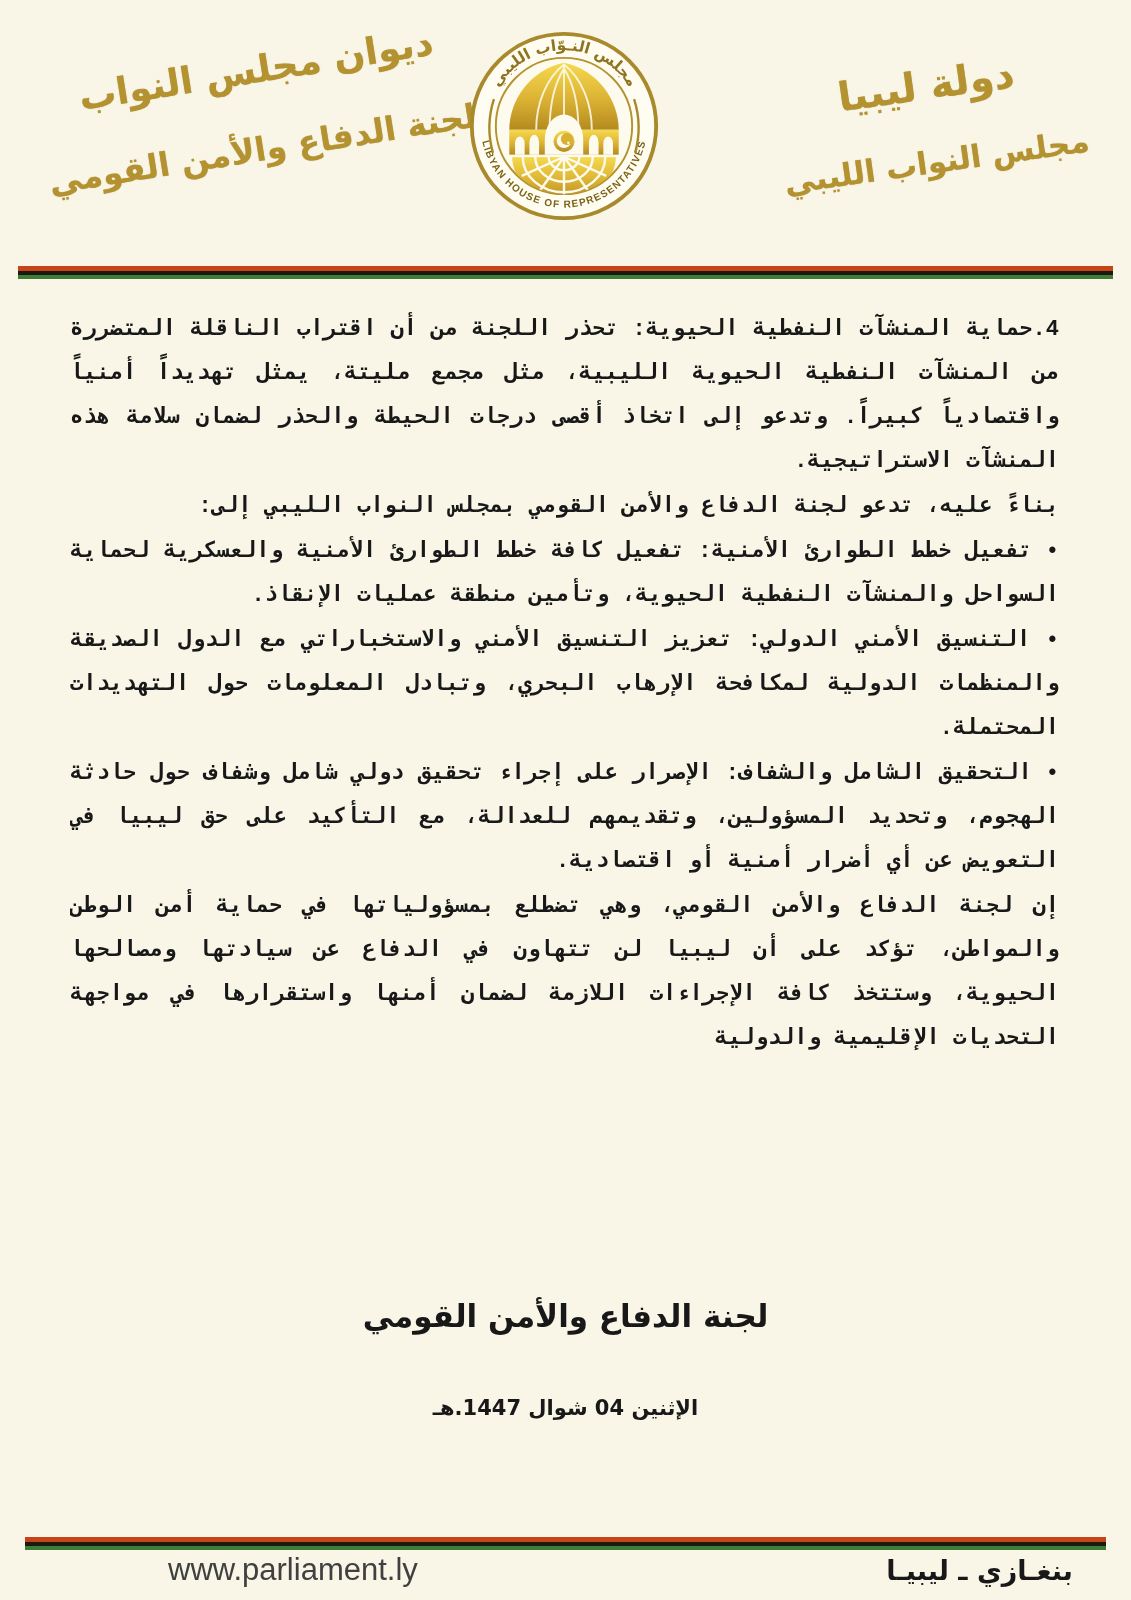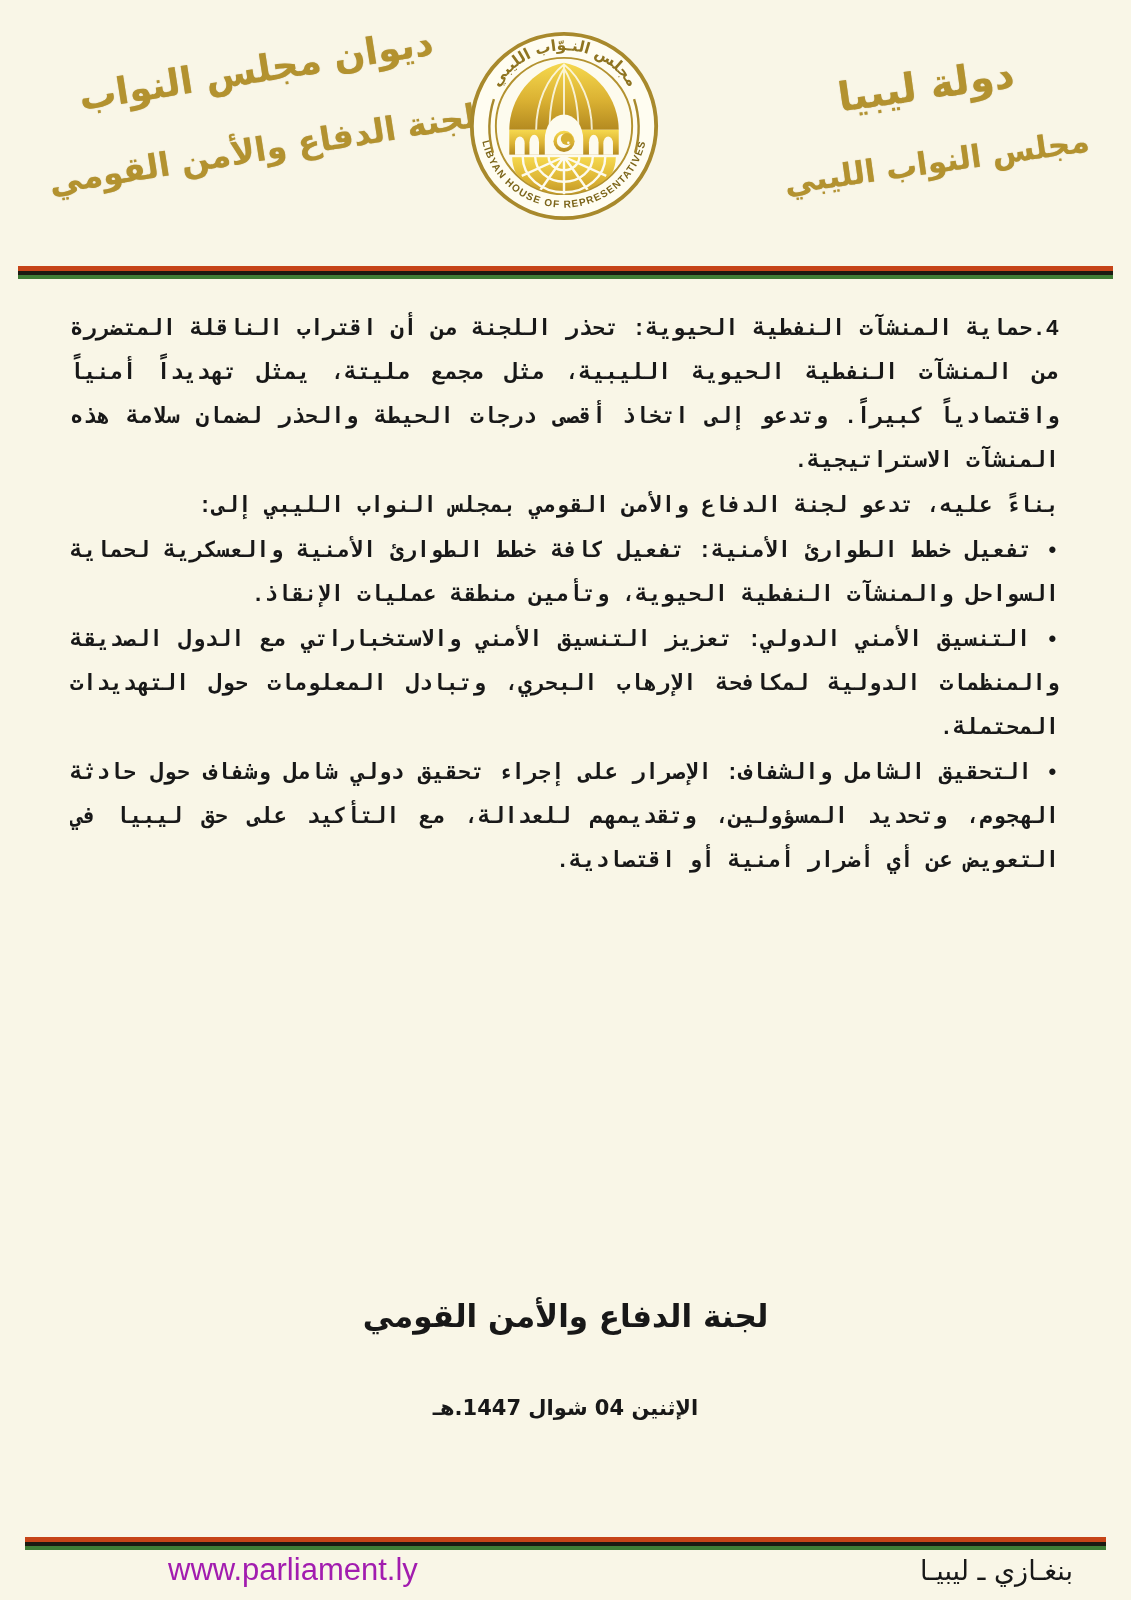--- a/index.html
+++ b/index.html
@@ -51,23 +51,23 @@
     text-align:justify;
   }
   .body-text .para{margin:0 0 1px 0;font-family:Liberation Mono, monospace;}
   
   .signature{position:absolute;top:1298px;left:0;width:100%;
     text-align:center;font-size:31px;font-weight:bold;}
   .issued{position:absolute;top:1390px;left:0;width:100%;
     text-align:center;font-size:21px;font-weight:bold;line-height:37px;}
   
   .footer-url{position:absolute;left:168px;top:1552px;direction:ltr;
-    font-family:"Liberation Sans",sans-serif;font-size:31px;color:#a21caf;}
+    font-family:"Liberation Sans",sans-serif;font-size:31px;color:#404040;}
   .footer-loc{position:absolute;right:58px;top:1555px;
-    font-size:27px;font-weight:normal;letter-spacing:1px;text-align:right;}
+    font-size:27px;font-weight:bold;letter-spacing:1px;text-align:right;}
 </style>
 </head>
 <body>
 
 <div class="page">
 
   <div class="callig callig-left">
     <span class="l1">ديوان مجلس النواب</span>
     <span class="l2">لجنة الدفاع والأمن القومي</span>
   </div>
@@ -140,20 +140,21 @@
     <div class="b"></div>
     <div class="g"></div>
   </div>
 
   <main class="body-text">
       <p class="para">4.حماية المنشآت النفطية الحيوية: تحذر اللجنة من أن اقتراب الناقلة المتضررة من المنشآت النفطية الحيوية الليبية، مثل مجمع مليتة، يمثل تهديداً أمنياً واقتصادياً كبيراً. وتدعو إلى اتخاذ أقصى درجات الحيطة والحذر لضمان سلامة هذه المنشآت الاستراتيجية.</p>
       <p class="para">بناءً عليه، تدعو لجنة الدفاع والأمن القومي بمجلس النواب الليبي إلى:</p>
       <p class="para">• تفعيل خطط الطوارئ الأمنية: تفعيل كافة خطط الطوارئ الأمنية والعسكرية لحماية السواحل والمنشآت النفطية الحيوية، وتأمين منطقة عمليات الإنقاذ.</p>
       <p class="para">• التنسيق الأمني الدولي: تعزيز التنسيق الأمني والاستخباراتي مع الدول الصديقة والمنظمات الدولية لمكافحة الإرهاب البحري، وتبادل المعلومات حول التهديدات المحتملة.</p>
       <p class="para">• التحقيق الشامل والشفاف: الإصرار على إجراء تحقيق دولي شامل وشفاف حول حادثة الهجوم، وتحديد المسؤولين، وتقديمهم للعدالة، مع التأكيد على حق ليبيا في التعويض عن أي أضرار أمنية أو اقتصادية.</p>
+      <p class="para">إن لجنة الدفاع والأمن القومي، وهي تضطلع بمسؤولياتها في حماية أمن الوطن والمواطن، تؤكد على أن ليبيا لن تتهاون في الدفاع عن سيادتها ومصالحها الحيوية، وستتخذ كافة الإجراءات اللازمة لضمان أمنها واستقرارها في مواجهة التحديات الإقليمية والدولية</p>
     </main>
 
   <div class="signature">لجنة الدفاع والأمن القومي</div>
 
   <div class="issued">
     <div>الإثنين 04 شوال 1447.هـ</div>
   </div>
 
   <div class="stripe stripe-bottom">
     <div class="r"></div>

